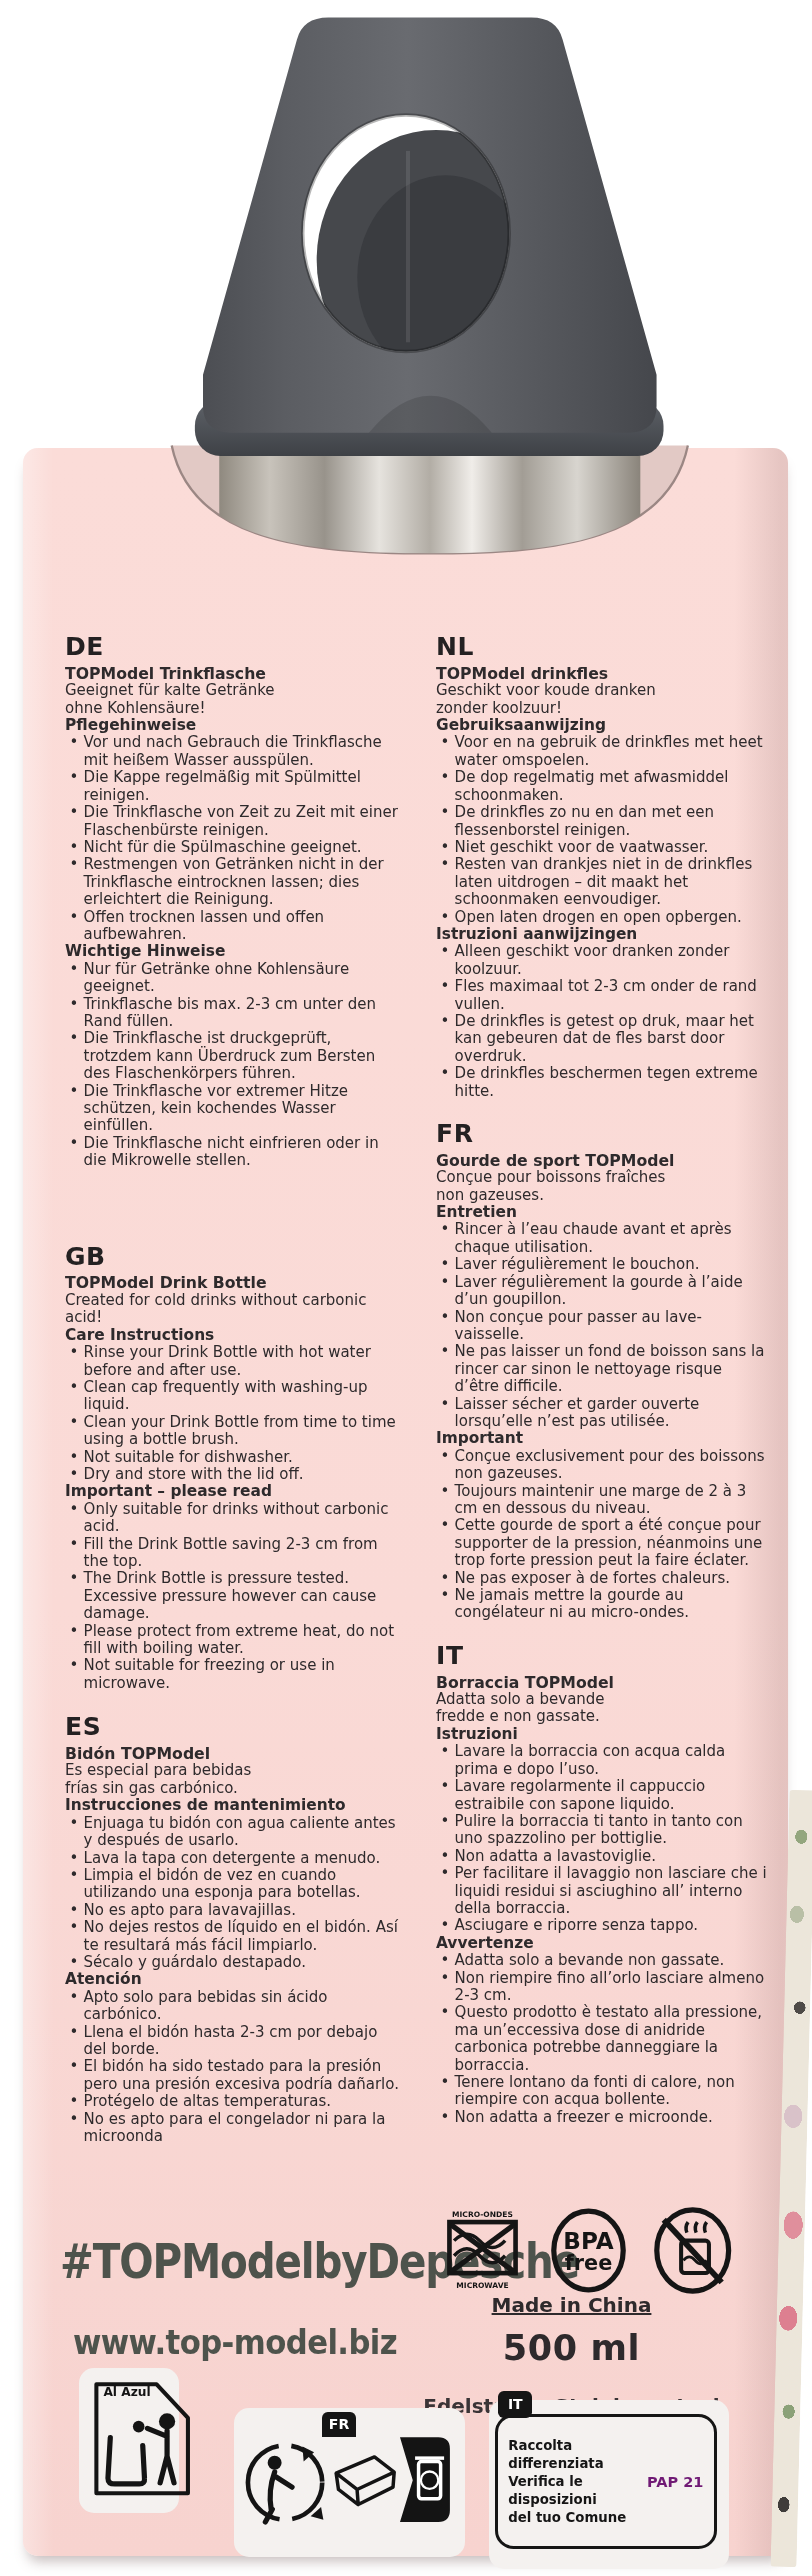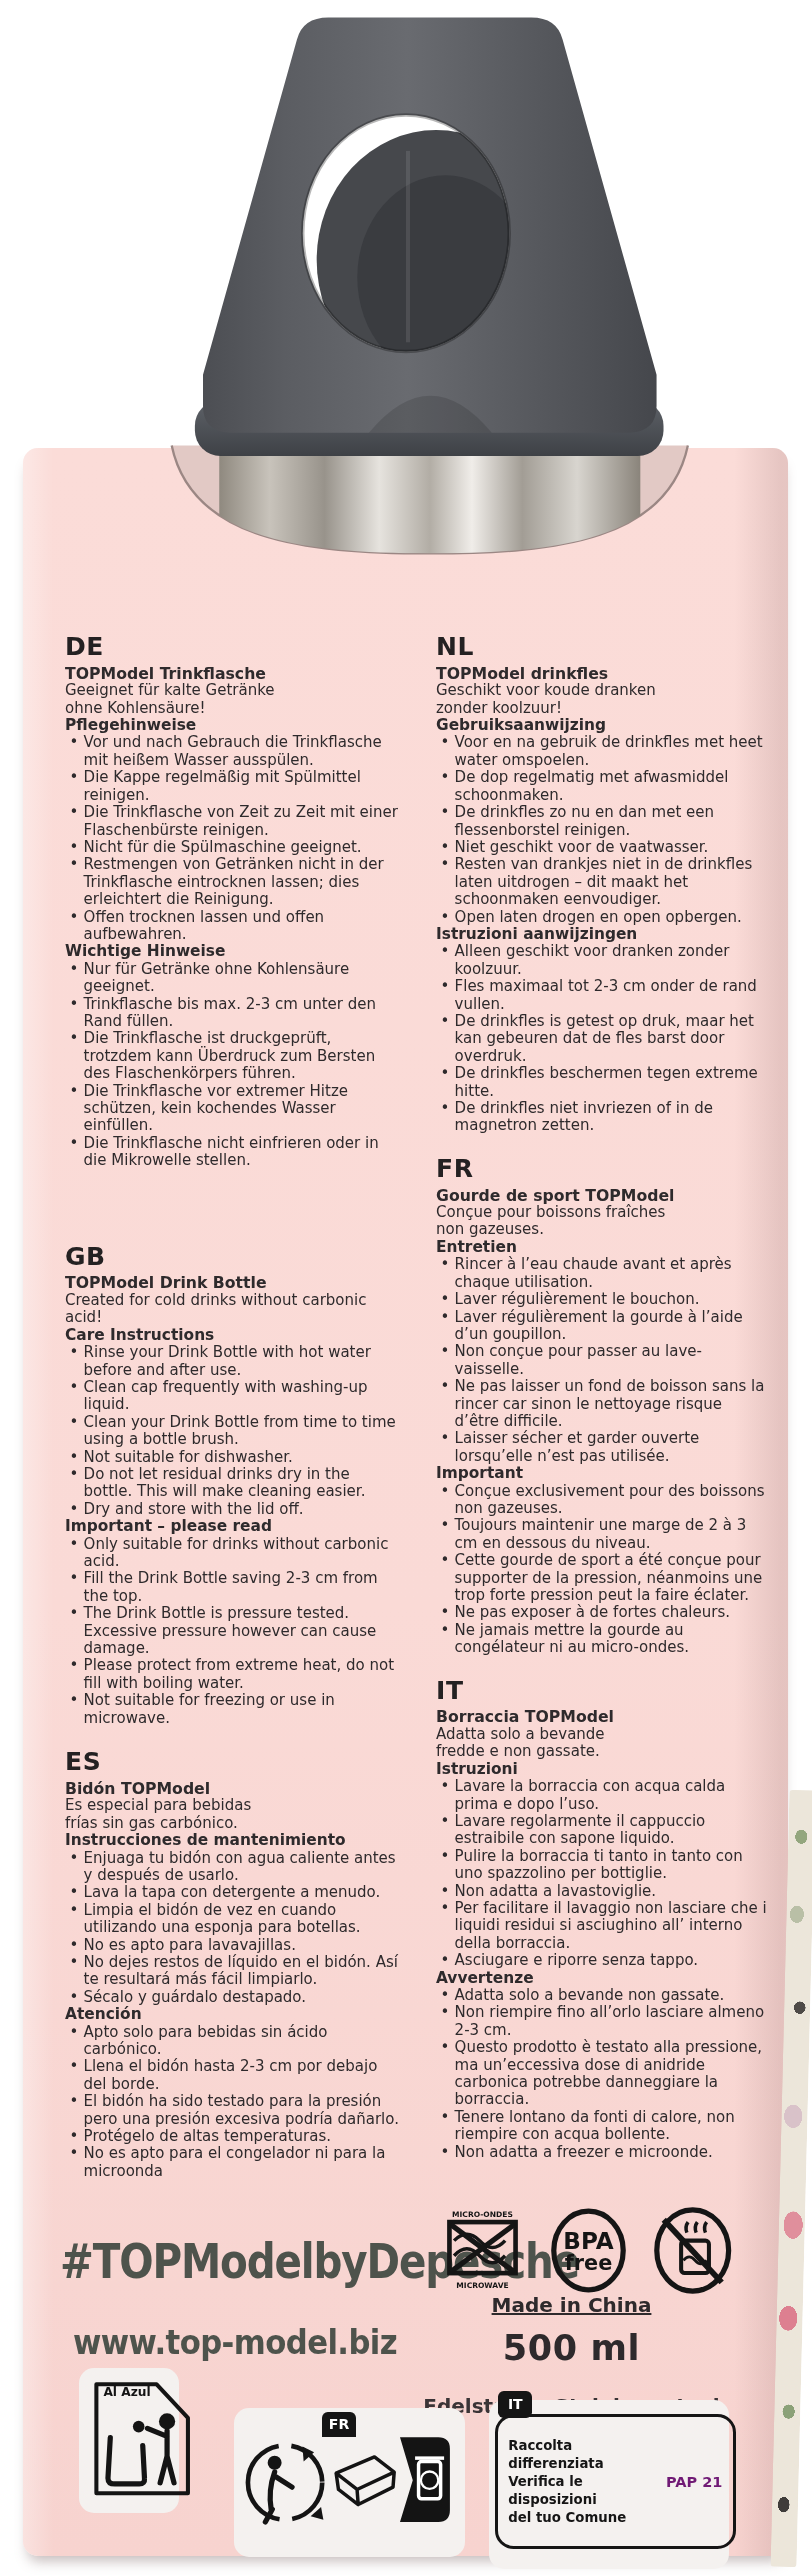--- a/index.html
+++ b/index.html
@@ -72,21 +72,21 @@
   .tile-triman{left:234px;top:2408px;width:231px;height:149px;}
   .tile-it{left:489px;top:2400px;width:240px;height:169px;}
 
   .alazul-label{position:absolute;left:24.4px;top:17.4px;font-size:12.2px;font-weight:bold;color:#141414;}
   .fr-tab{position:absolute;left:88px;top:3.5px;width:34px;height:25.5px;background:#151515;
        border-radius:5.8px 5.8px 0 0;color:#fff;font-size:14px;font-weight:bold;
        display:flex;align-items:center;justify-content:center;}
   .it-tab{position:absolute;left:9.3px;top:-9.3px;width:34px;height:27px;background:#151515;
        border-radius:5.8px;color:#fff;font-size:14px;font-weight:bold;
        display:flex;align-items:center;justify-content:center;}
-  .it-frame{position:absolute;left:5.8px;top:14px;width:241px;height:135px;border:3.5px solid #151515;
+  .it-frame{position:absolute;left:5.8px;top:14px;width:222px;height:135px;border:3.5px solid #151515;
        border-radius:18.6px;box-sizing:border-box;display:flex;align-items:center;padding:0 10.4px;gap:8.1px;}
   .it-lines{font-size:13.3px;font-weight:bold;line-height:18px;color:#151515;flex:1;}
   .it-pap{font-size:14.5px;font-weight:bold;color:#701a75;white-space:nowrap;}
 </style>
 </head>
 <body>
 
 <div class="page">
 
   <div class="box"></div>
@@ -183,21 +183,20 @@
       <div class="lang-code">GB</div>
       <div class="sec-title">TOPModel Drink Bottle</div>
       <div class="sec-intro">Created for cold drinks without carbonic acid!</div>
       <div>
           <div class="grp-head">Care Instructions</div>
           <ul class="blist">
             <li>Rinse your Drink Bottle with hot water before and after use.</li>
             <li>Clean cap frequently with washing-up liquid.</li>
             <li>Clean your Drink Bottle from time to time using a bottle brush.</li>
             <li>Not suitable for dishwasher.</li>
-            <li>Do not let residual drinks dry in the bottle. This will make cleaning easier.</li>
             <li>Dry and store with the lid off.</li>
           </ul>
           <div class="grp-head">Important – please read</div>
           <ul class="blist">
             <li>Only suitable for drinks without carbonic acid.</li>
             <li>Fill the Drink Bottle saving 2-3 cm from the top.</li>
             <li>The Drink Bottle is pressure tested. Excessive pressure however can cause damage.</li>
             <li>Please protect from extreme heat, do not fill with boiling water.</li>
             <li>Not suitable for freezing or use in microwave.</li>
           </ul>
@@ -244,21 +243,20 @@
             <li>Niet geschikt voor de vaatwasser.</li>
             <li>Resten van drankjes niet in de drinkfles laten uitdrogen – dit maakt het schoonmaken eenvoudiger.</li>
             <li>Open laten drogen en open opbergen.</li>
           </ul>
           <div class="grp-head">Istruzioni aanwijzingen</div>
           <ul class="blist">
             <li>Alleen geschikt voor dranken zonder koolzuur.</li>
             <li>Fles maximaal tot 2-3 cm onder de rand vullen.</li>
             <li>De drinkfles is getest op druk, maar het kan gebeuren dat de fles barst door overdruk.</li>
             <li>De drinkfles beschermen tegen extreme hitte.</li>
-            <li>De drinkfles niet invriezen of in de magnetron zetten.</li>
           </ul>
         </div>
     </div>
       <div class="lang-sec sec-fr">
       <div class="lang-code">FR</div>
       <div class="sec-title">Gourde de sport TOPModel</div>
       <div class="sec-intro">Conçue pour boissons fraîches
 non gazeuses.</div>
       <div>
           <div class="grp-head">Entretien</div>

